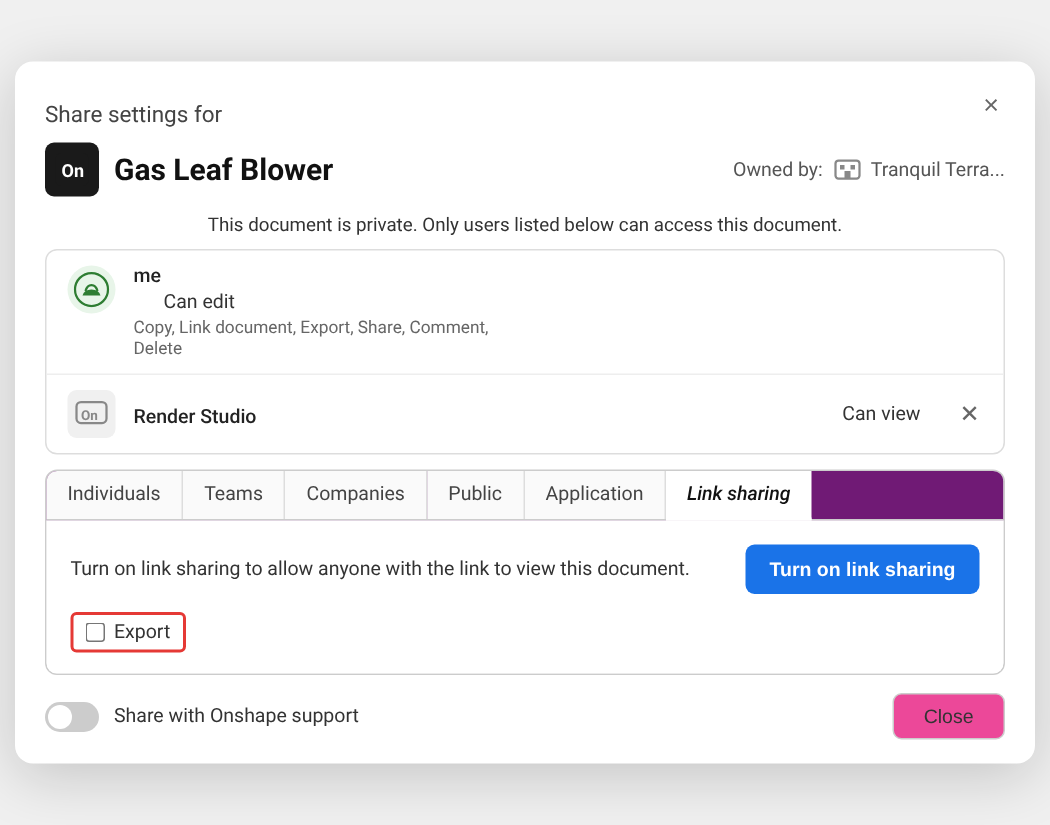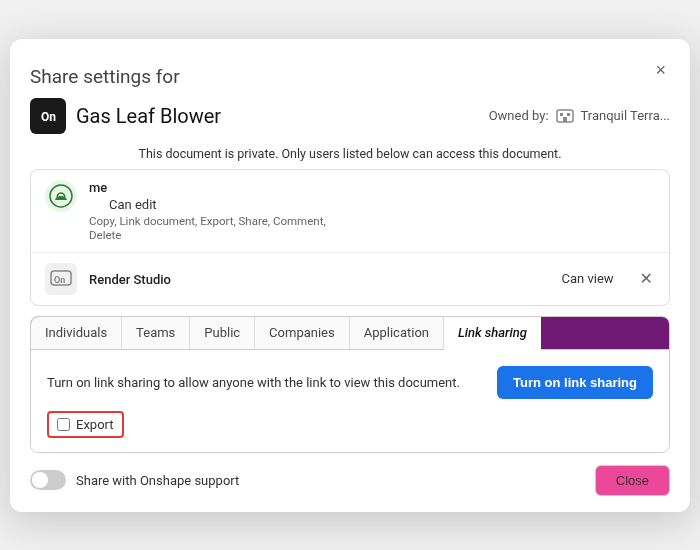--- a/index.html
+++ b/index.html
@@ -22,21 +22,21 @@
       overflow: hidden;
     }
     .dialog-header {
       display: flex;
       align-items: center;
       justify-content: space-between;
       padding: 14px 20px 10px 20px;
       border-bottom: none;
     }
     .dialog-title {
-      font-size: 19px;
+      font-size: 15px;
       color: #444;
       margin-top: 12px;
     }
     .close-btn {
       background: none;
       border: none;
       cursor: pointer;
       font-size: 18px;
       color: #666;
       line-height: 1;
@@ -60,21 +60,21 @@
       border-radius: 6px;
       display: flex;
       align-items: center;
       justify-content: center;
       color: #fff;
       font-size: 12px;
       font-weight: bold;
     }
     .doc-name {
       font-size: 20px;
-      font-weight: 400;
+      font-weight: 700;
       color: #111;
     }
     .owner-row {
       display: flex;
       align-items: center;
       gap: 6px;
       font-size: 13px;
       color: #555;
     }
     .privacy-notice {
@@ -326,22 +326,22 @@
       </div>
       <div style="font-size:13px;color:#333;margin-right:12px;">Can view</div>
       <button class="remove-btn">✕</button>
     </div>
   </div>
 
   <div class="tabs-container" style="margin-top:10px;">
     <div class="tabs-bar">
       <div class="tab">Individuals</div>
       <div class="tab">Teams</div>
+      <div class="tab">Companies</div>
       <div class="tab">Public</div>
-      <div class="tab">Companies</div>
       <div class="tab">Application</div>
       <div class="tab active">Link sharing</div>
     </div>
     <div class="tab-content">
       <div class="link-sharing-row">
         <span class="link-sharing-text">Turn on link sharing to allow anyone with the link to view this document.</span>
         <button class="turn-on-btn">Turn on link sharing</button>
       </div>
       <div class="export-row">
         <div class="export-outline">

